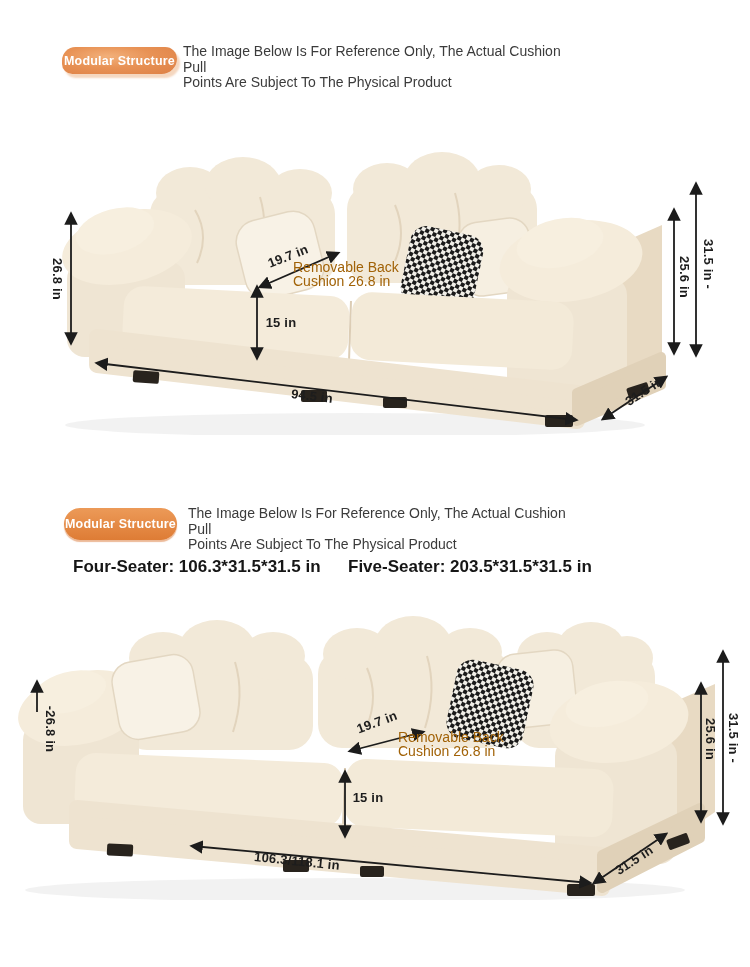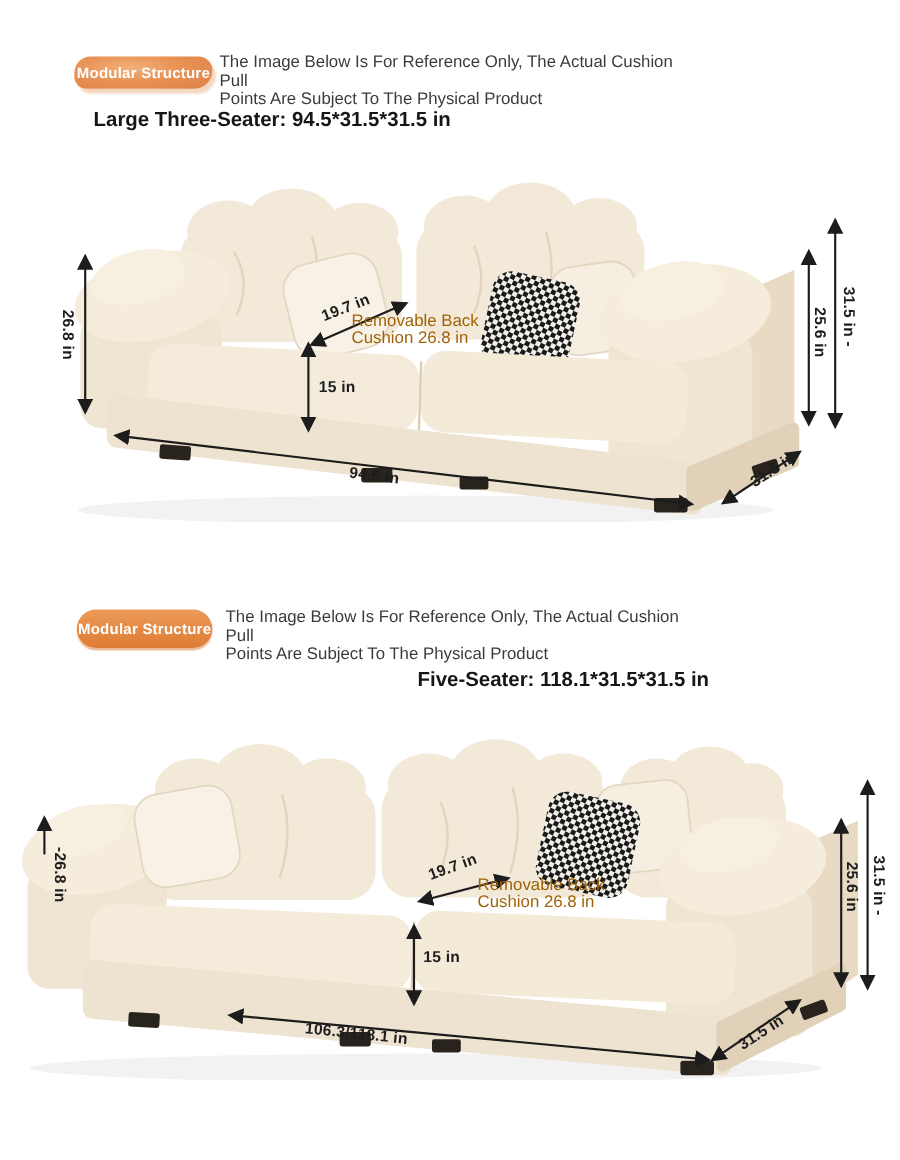--- a/index.html
+++ b/index.html
@@ -26,21 +26,20 @@
 
   <div class="badge badge-brush" style="left:62px;top:47px;width:115px;height:27px;">
     <span>Modular Structure</span>
   </div>
 
   <div class="notice" style="left:183px;top:44px;width:380px;">
     <span style="display:block">The Image Below Is For Reference Only, The Actual Cushion Pull</span>
     <span style="display:block">Points Are Subject To The Physical Product</span>
   </div>
 
-  <div class="size-title" style="left:78px;top:90px;">Large Three-Seater: 94.5*31.5*31.5 in</div>
 
   <svg width="615" height="300" viewBox="0 0 615 300" style="left:55px;top:135px;">
     <defs>
       <pattern id="hound-a" width="8" height="8" patternUnits="userSpaceOnUse" patternTransform="rotate(15)">
         <rect width="8" height="8" fill="#f1efe8"></rect>
         <rect width="4" height="4" fill="#1a1a1a"></rect>
         <rect x="4" y="4" width="4" height="4" fill="#1a1a1a"></rect>
       </pattern>
     </defs>
     <ellipse cx="300" cy="290" rx="290" ry="12" fill="rgba(0,0,0,0.05)"></ellipse>
@@ -123,21 +122,22 @@
 
   <div class="badge badge-pill" style="left:64px;top:508px;width:113px;height:32px;">
     <span>Modular Structure</span>
   </div>
 
   <div class="notice" style="left:188px;top:506px;width:380px;">
     <span style="display:block">The Image Below Is For Reference Only, The Actual Cushion Pull</span>
     <span style="display:block">Points Are Subject To The Physical Product</span>
   </div>
 
-  <div class="size-title" style="left:348px;top:557px;">Five-Seater: 118.1*31.5*31.5 in</div>
+  <div class="size-title" style="left:73px;top:557px;">Four-Seater: 106.3*31.5*31.5 in</div>
+  <div class="size-title" style="left:348px;top:557px;">Five-Seater: 203.5*31.5*31.5 in</div>
 
   <svg width="715" height="300" viewBox="0 0 715 300" style="left:15px;top:600px;">
     <defs>
       <pattern id="hound-b" width="8" height="8" patternUnits="userSpaceOnUse" patternTransform="rotate(15)">
         <rect width="8" height="8" fill="#f1efe8"></rect>
         <rect width="4" height="4" fill="#1a1a1a"></rect>
         <rect x="4" y="4" width="4" height="4" fill="#1a1a1a"></rect>
       </pattern>
     </defs>
     <ellipse cx="340" cy="290" rx="330" ry="12" fill="rgba(0,0,0,0.05)"></ellipse>

